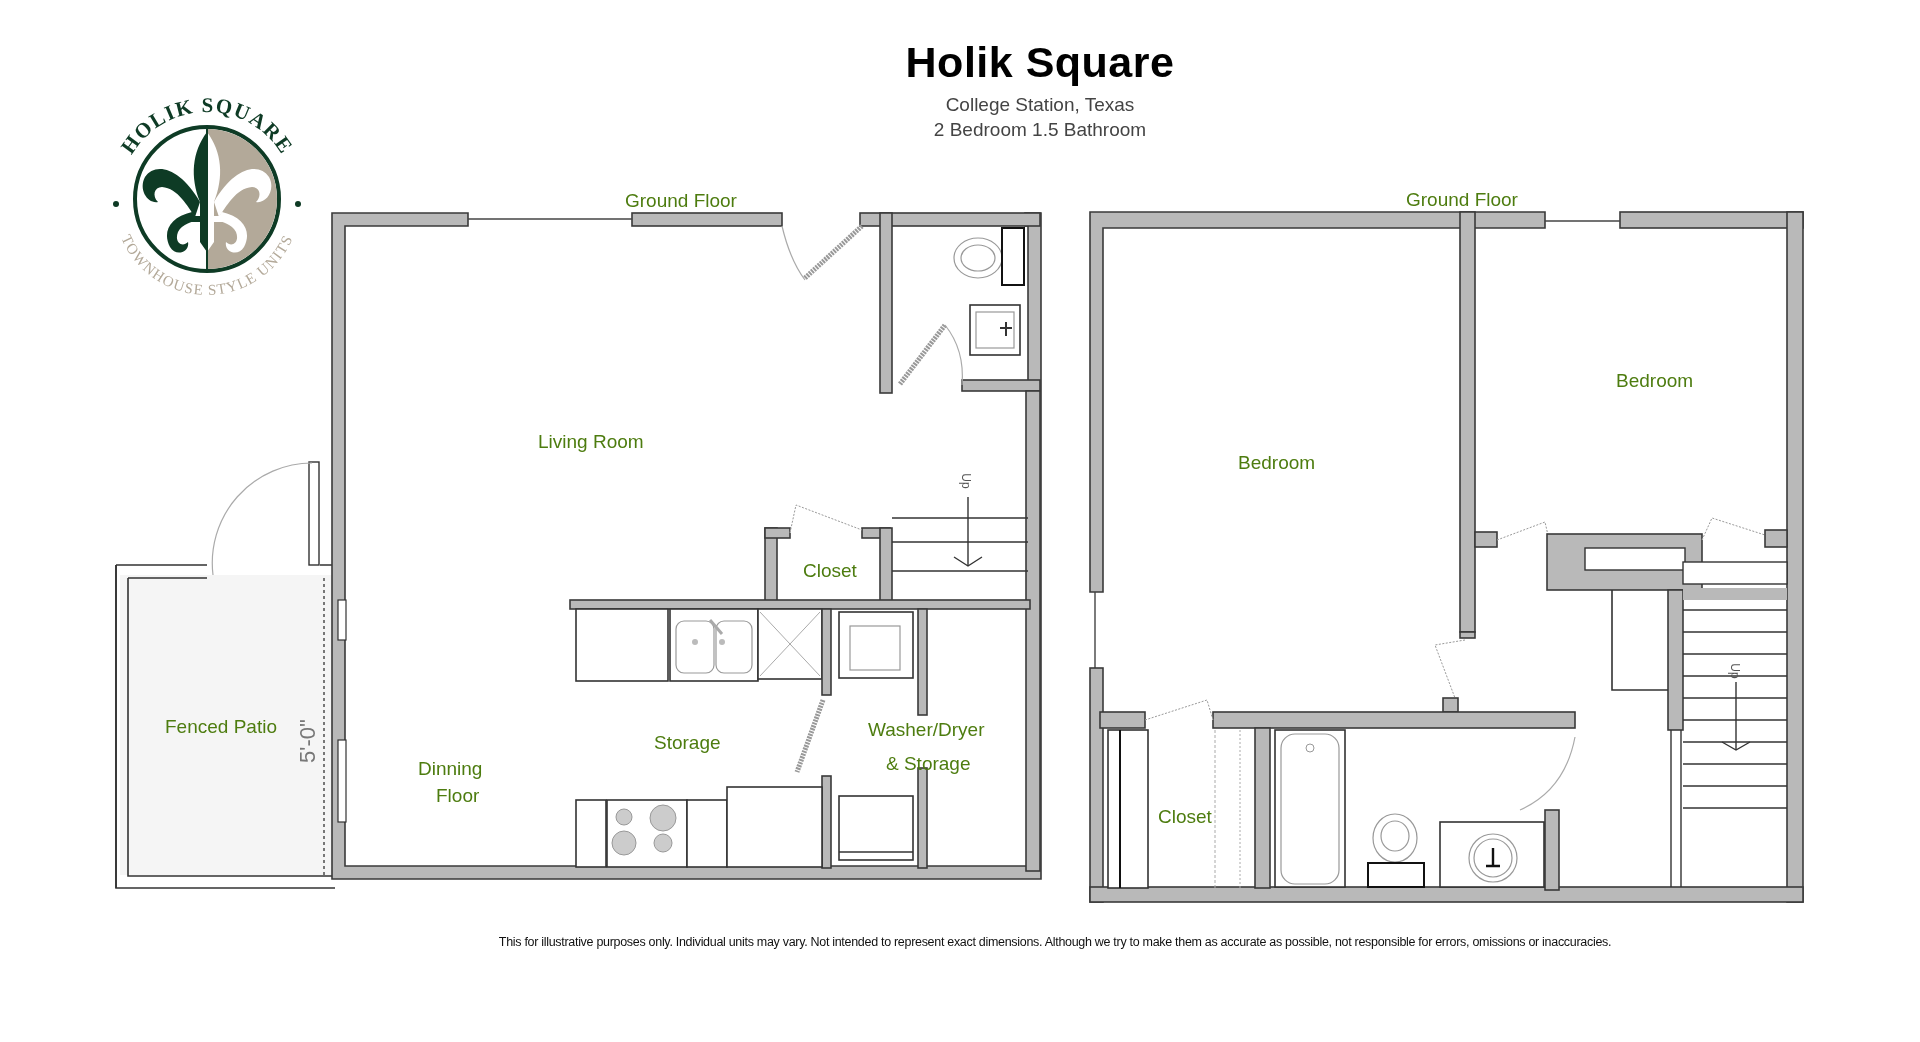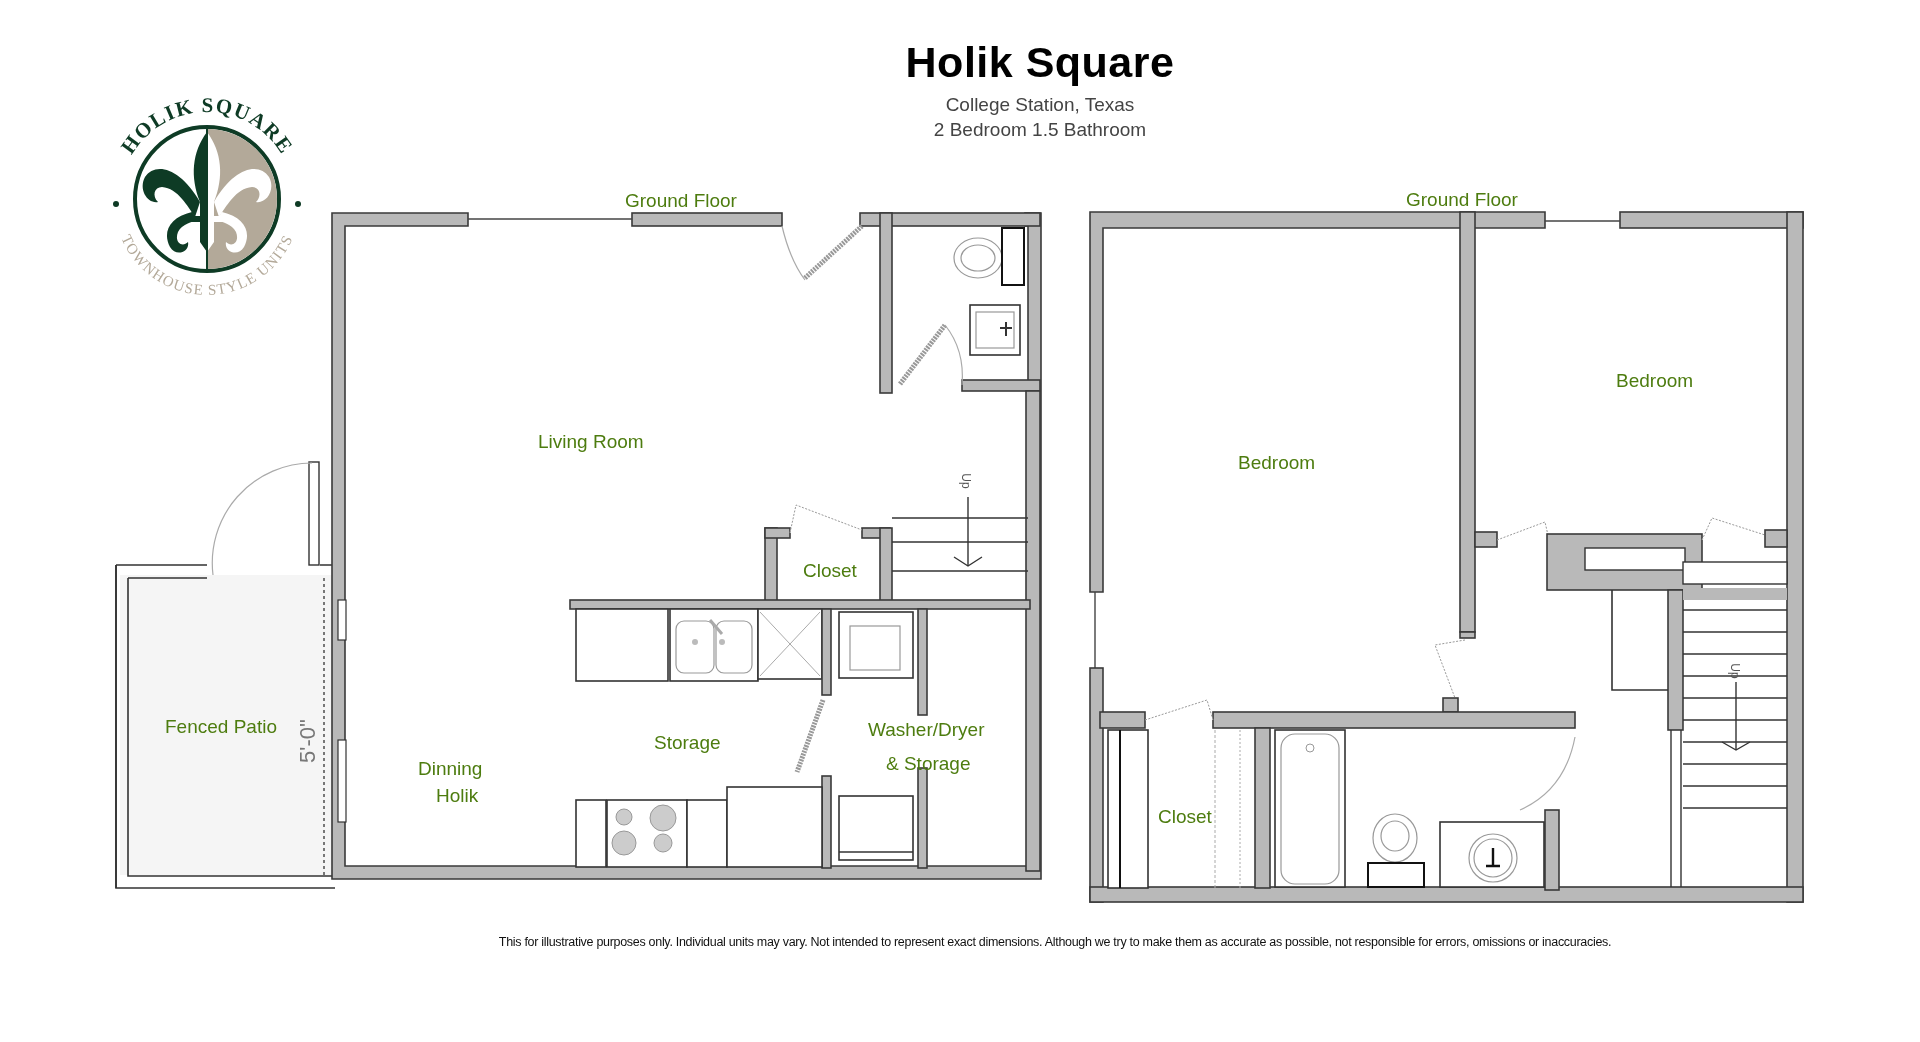--- a/index.html
+++ b/index.html
@@ -236,21 +236,21 @@
   </g>
 </svg>
 
 <div class="abs label" style="left:625px; top:190px;">Ground Floor</div>
 <div class="abs label" style="left:538px; top:395px;margin-top:36px;">Living Room</div>
 <div class="abs label" style="left:803px; top:560px;">Closet</div>
 <div class="abs label" style="left:654px; top:732px;">Storage</div>
 <div class="abs label" style="left:868px; top:719px;">Washer/Dryer</div>
 <div class="abs label" style="left:886px; top:745px;margin-top:8px;">&amp; Storage</div>
 <div class="abs label" style="left:418px; top:758px;">Dinning</div>
-<div class="abs label" style="left:436px; top:785px;">Holik</div>
+<div class="abs label" style="left:436px; top:785px;">Floor</div>
 <div class="abs label" style="left:165px; top:716px;text-align:center;">Fenced Patio</div>
 <div class="abs dim" style="left:286px; top:728px;">5'-0"</div>
 <div class="abs" style="left:958px; top:474px; font-size:12px; color:#555; transform:rotate(90deg);">Up</div>
 
 <div class="abs label" style="left:1406px; top:189px;">Ground Floor</div>
 <div class="abs label" style="left:1238px; top:452px;">Bedroom</div>
 <div class="abs label" style="left:1616px; top:370px;">Bedroom</div>
 <div class="abs label" style="left:1158px; top:806px;">Closet</div>
 <div class="abs" style="left:1727px; top:664px; font-size:12px; color:#555; transform:rotate(90deg);">Up</div>
 

